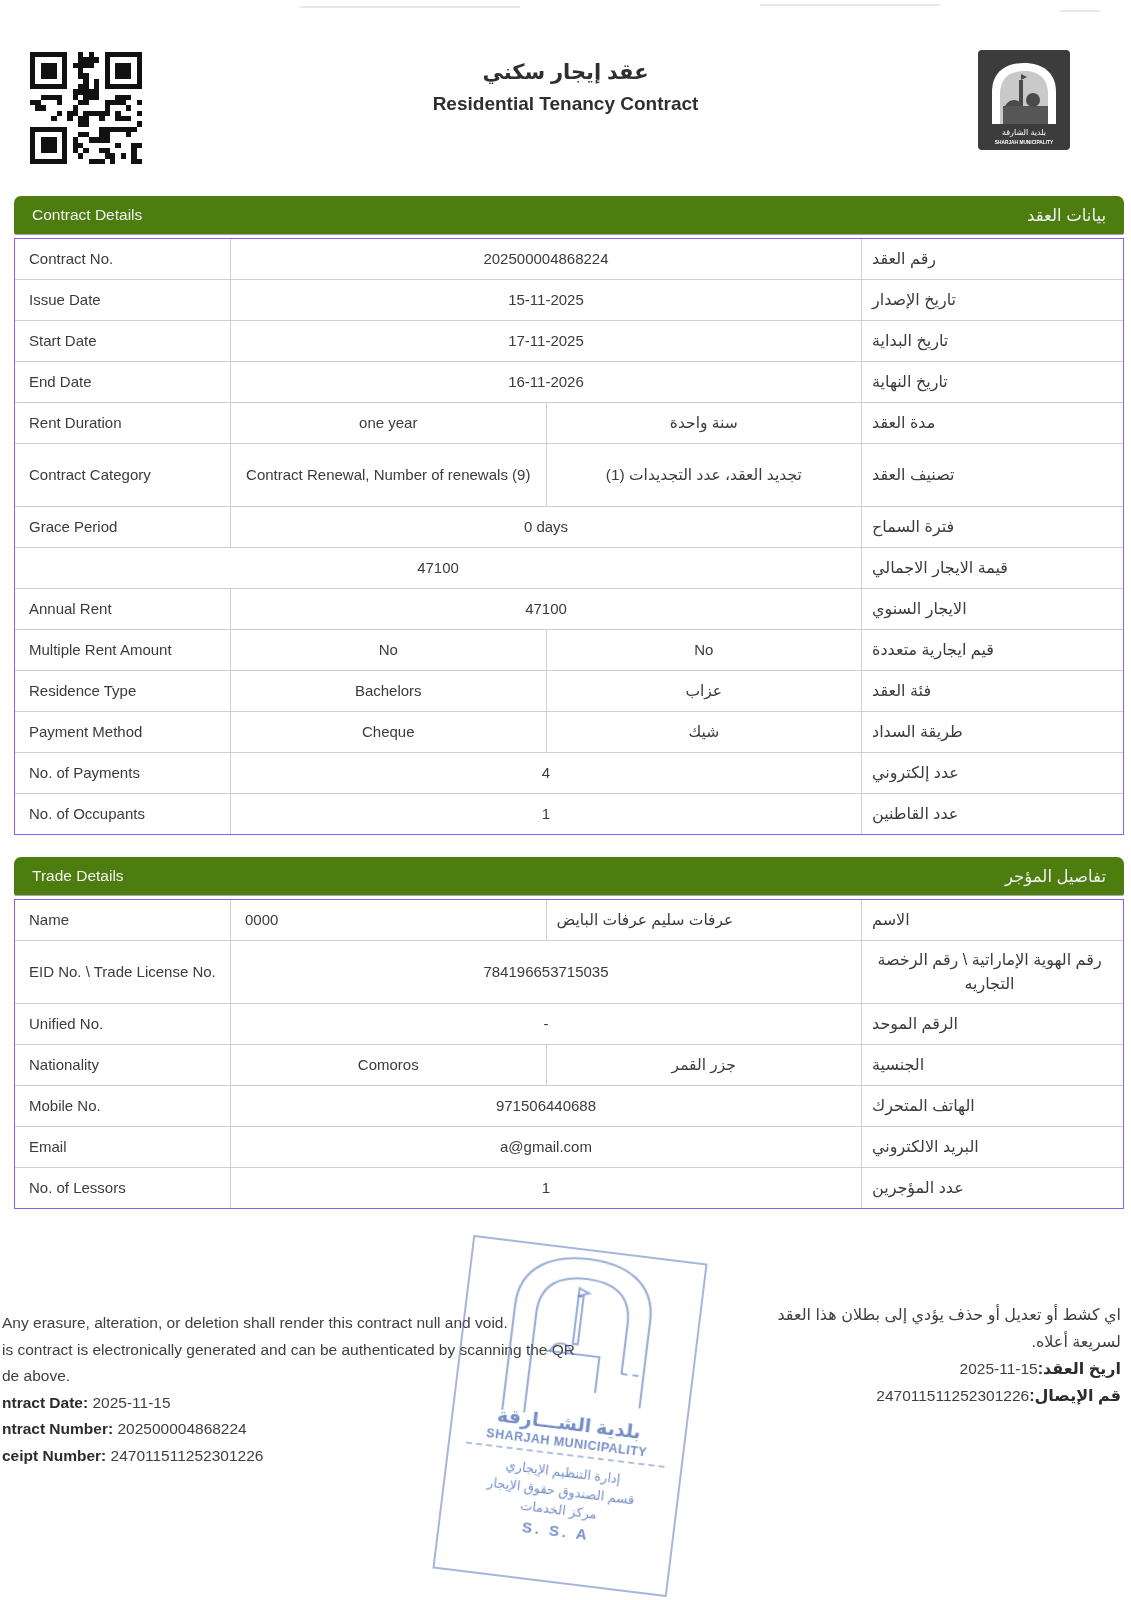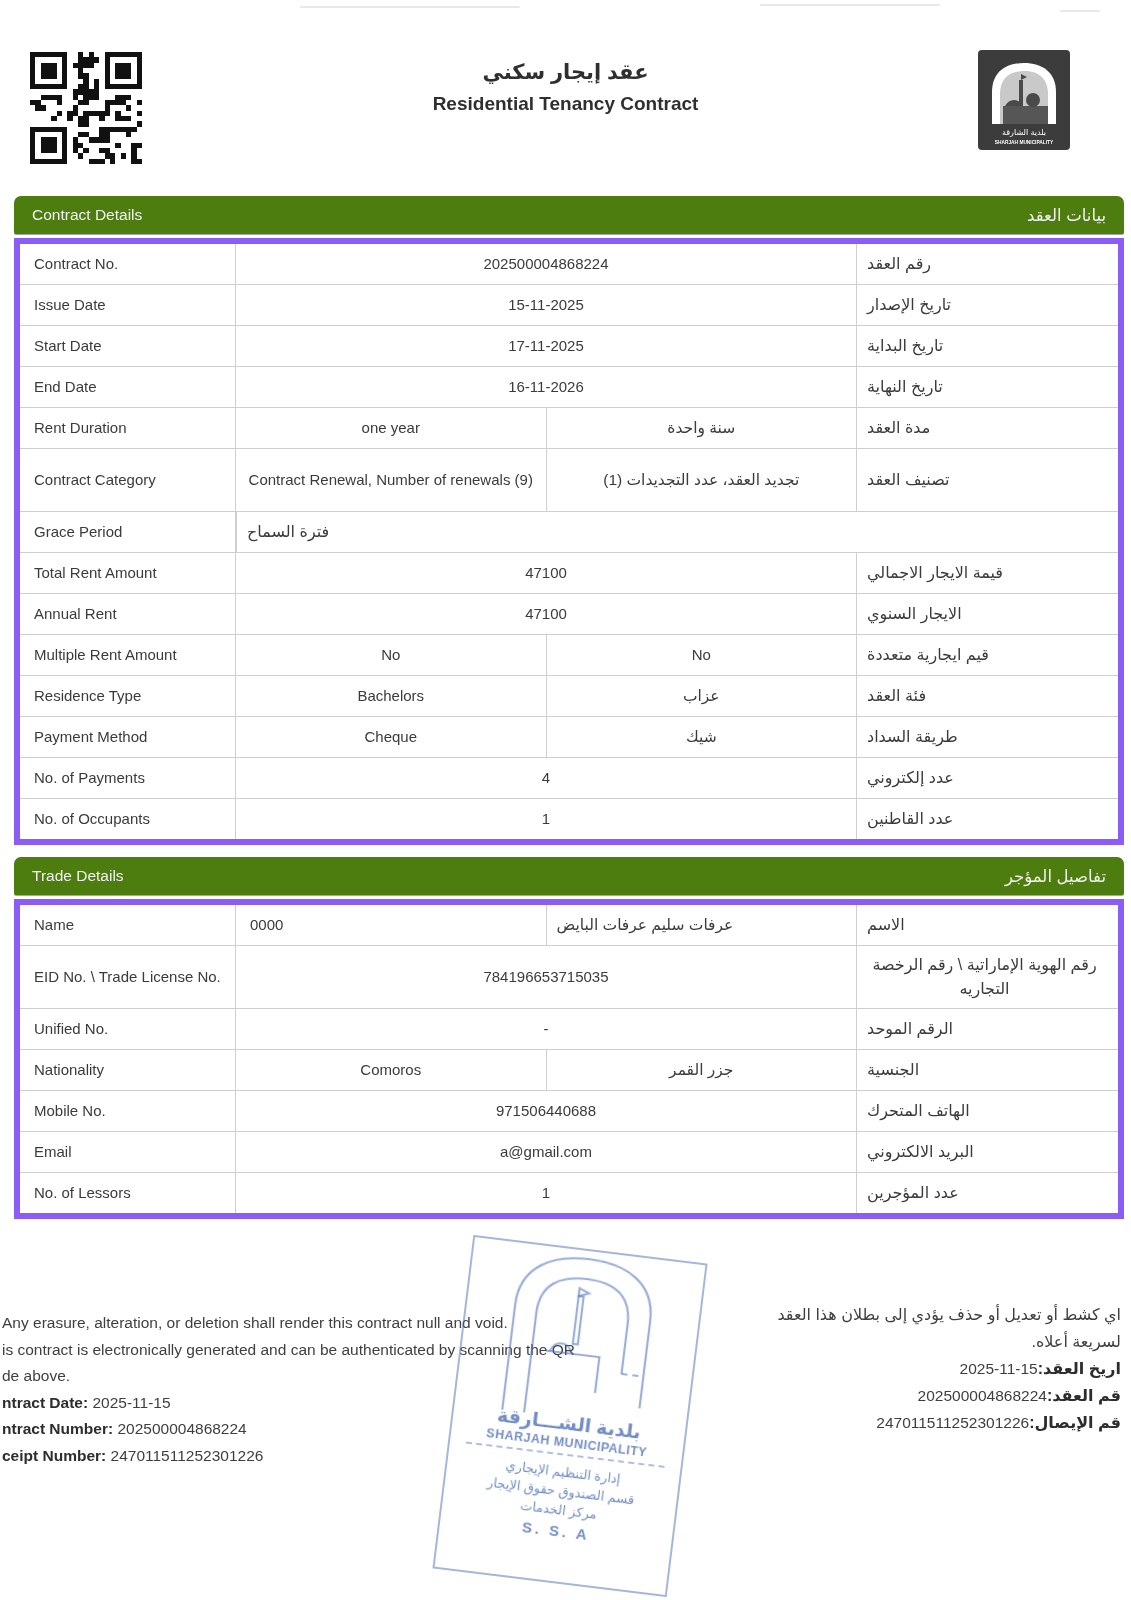--- a/index.html
+++ b/index.html
@@ -19,21 +19,21 @@
 
   
   .tbl{position:absolute;left:14px;width:1110px;box-sizing:border-box;}
   .tbl-header{
     height:38px;background:#4d7c0f;color:#f2f2f2;border-radius:7px 7px 2px 2px;
     display:flex;justify-content:space-between;align-items:center;padding:0 18px;
     margin-bottom:4px;box-shadow:0 1px 0 rgba(0,0,0,.35);
   }
   .tbl-header .h-en{font-size:15.5px;}
   .tbl-header .h-ar{font-size:16.5px;direction:rtl;}
-  .tbl-body{border:6px solid #8b5cf6;background:#fff;}
+  .tbl-body{border:1px solid #8b5cf6;background:#fff;}
   .row{display:flex;align-items:stretch;min-height:40px;border-bottom:1px solid #cfcfcf;}
   .row:last-child{border-bottom:none;}
   .row.tall{min-height:62px;}
   .cell{display:flex;align-items:center;font-size:15px;box-sizing:border-box;padding:5px 10px;}
   .label-en{width:216px;border-right:1px solid #cfcfcf;padding-left:14px;line-height:1.55;}
   .cell-values{flex:1;display:flex;align-items:stretch;}
   .value{flex:1;justify-content:center;text-align:center;line-height:1.5;}
   .value.split-left{border-right:1px solid #cfcfcf;}
   .value.ar{direction:rtl;font-size:15.5px;}
   .value.align-left{justify-content:flex-start;padding-left:14px;}
@@ -254,24 +254,26 @@
         <div class="row tall">
           <div class="cell label-en">Contract Category</div>
           <div class="cell-values">
             <div class="cell value split-left">Contract Renewal, Number of renewals (9)</div>
             <div class="cell value ar">تجديد العقد، عدد التجديدات (1)</div>
           </div>
           <div class="cell label-ar">تصنيف العقد</div>
         </div>
         <div class="row">
           <div class="cell label-en">Grace Period</div>
+          <div class="cell-values">
+            <div class="cell value">0 days</div>
+          </div>
           <div class="cell label-ar">فترة السماح</div>
         </div>
         <div class="row">
-          <div class="cell label-en">Total Rent Amount</div>
           <div class="cell-values">
             <div class="cell value">47100</div>
           </div>
           <div class="cell label-ar">قيمة الايجار الاجمالي</div>
         </div>
         <div class="row">
           <div class="cell label-en">Annual Rent</div>
           <div class="cell-values">
             <div class="cell value">47100</div>
           </div>
@@ -384,21 +386,20 @@
     <div>de above.</div>
     <div><b>ntract Date:</b> <span class="fval">2025-11-15</span></div>
     <div><b>ntract Number:</b> <span class="fval">202500004868224</span></div>
     <div><b>ceipt Number:</b> <span class="fval">247011511252301226</span></div>
   </div>
 
   <div class="footer-ar">
     <div>اي كشط أو تعديل أو حذف يؤدي إلى بطلان هذا العقد</div>
     <div>لسريعة أعلاه.</div>
     <div><b>اريخ العقد:</b><span class="fval" dir="ltr">2025-11-15</span></div>
-    <div><b>قم العقد:</b><span class="fval" dir="ltr">202500004868224</span></div>
     <div><b>قم الإيصال:</b><span class="fval" dir="ltr">247011511252301226</span></div>
   </div>
 
   <div class="stamp">
     <svg width="180" height="168" viewBox="0 0 180 168">
       <g fill="none" stroke="rgba(75,110,185,.55)" stroke-width="2.2">
         <path d="M22 168 V62 C22 22 55 8 90 8 C125 8 158 22 158 62 V150"></path>
         <path d="M44 168 V68 C44 38 64 28 90 28 C116 28 136 38 136 68 V118"></path>
         <rect x="84" y="46" width="5" height="48"></rect>
         <path d="M84 46 L84 38 L94 42 Z"></path>

